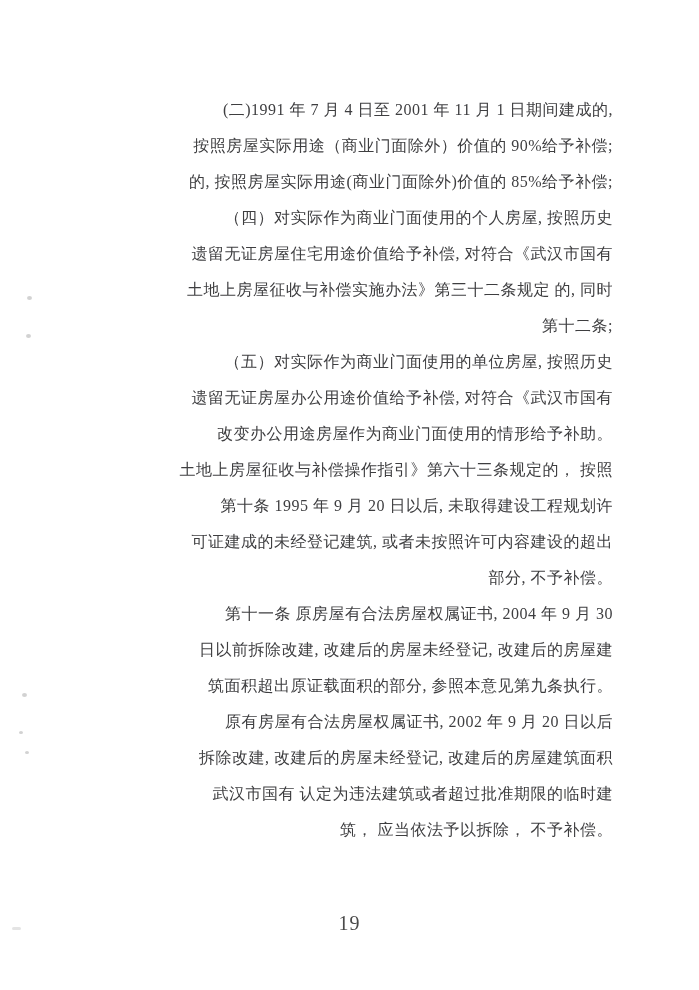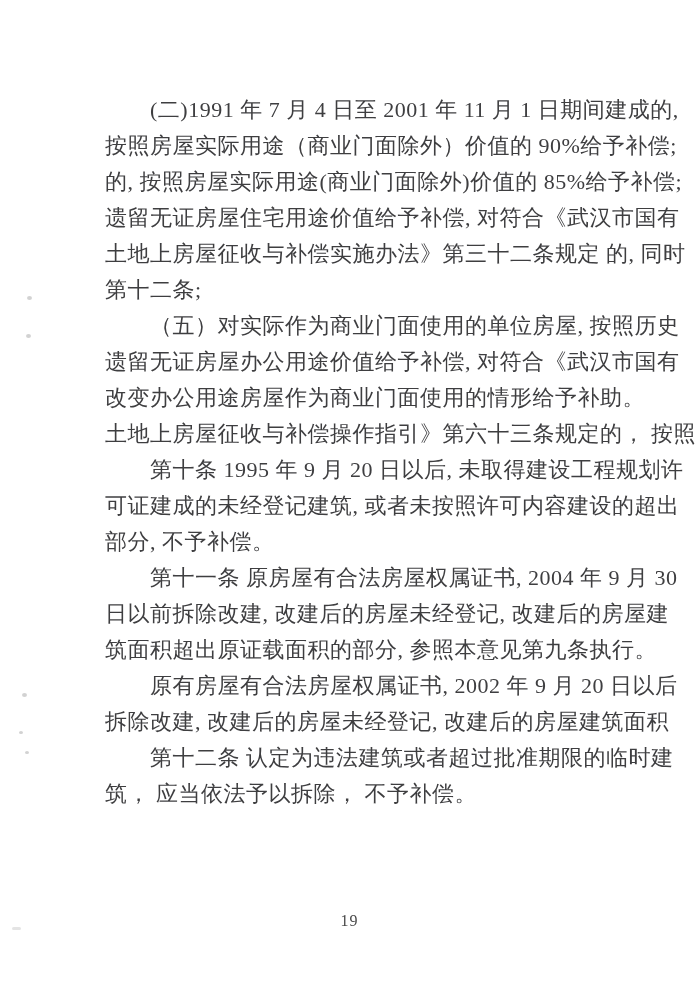--- a/index.html
+++ b/index.html
@@ -23,34 +23,35 @@
     width: 508px;
   }
   .para {
     margin: 0;
     padding: 0;
   }
   .line {
     display: block;
     height: 36px;
     line-height: 36px;
-    font-size: 22px;
+    font-size: 16px;
     letter-spacing: 0.5px;
     white-space: nowrap;
+    text-align: right;
   }
   .line.indent {
     padding-left: 45px;
   }
   .page-number {
     position: absolute;
     top: 912px;
     left: 0;
     width: 100%;
     text-align: center;
-    font-size: 16px;
+    font-size: 20px;
     letter-spacing: 1px;
     color: #4a4a4a;
   }
   .speck {
     position: absolute;
     border-radius: 50%;
     background: #bfbfbf;
     opacity: 0.7;
   }
   .speck.s1 { left: 27px; top: 296px; width: 5px; height: 4px; }
@@ -70,20 +71,21 @@
     <p class="para">
       <span class="line indent">(二)1991 年 7 月 4 日至 2001 年 11 月 1 日期间建成的,</span>
       <span class="line">按照房屋实际用途（商业门面除外）价值的 90%给予补偿;</span>
     </p>
 
     <p class="para">
       <span class="line">的, 按照房屋实际用途(商业门面除外)价值的 85%给予补偿;</span>
     </p>
 
     <p class="para">
+      <span class="line indent">（四）对实际作为商业门面使用的个人房屋, 按照历史</span>
       <span class="line">遗留无证房屋住宅用途价值给予补偿, 对符合《武汉市国有</span>
       <span class="line">土地上房屋征收与补偿实施办法》第三十二条规定 的, 同时</span>
       <span class="line">第十二条;</span>
     </p>
 
     <p class="para">
       <span class="line indent">（五）对实际作为商业门面使用的单位房屋, 按照历史</span>
       <span class="line">遗留无证房屋办公用途价值给予补偿, 对符合《武汉市国有</span>
       <span class="line">改变办公用途房屋作为商业门面使用的情形给予补助。</span>
       <span class="line">土地上房屋征收与补偿操作指引》第六十三条规定的， 按照</span>
@@ -100,21 +102,21 @@
       <span class="line">日以前拆除改建, 改建后的房屋未经登记, 改建后的房屋建</span>
       <span class="line">筑面积超出原证载面积的部分, 参照本意见第九条执行。</span>
     </p>
 
     <p class="para">
       <span class="line indent">原有房屋有合法房屋权属证书, 2002 年 9 月 20 日以后</span>
       <span class="line">拆除改建, 改建后的房屋未经登记, 改建后的房屋建筑面积</span>
     </p>
 
     <p class="para">
-      <span class="line indent">第十二条 认定为违法建筑或者超过批准期限的临时建</span>
+      <span class="line indent">武汉市国有 认定为违法建筑或者超过批准期限的临时建</span>
       <span class="line">筑， 应当依法予以拆除， 不予补偿。</span>
     </p>
 
   </main>
 
   <div class="page-number">19</div>
 
   <span class="speck s1"></span>
   <span class="speck s2"></span>
   <span class="speck s3"></span>

